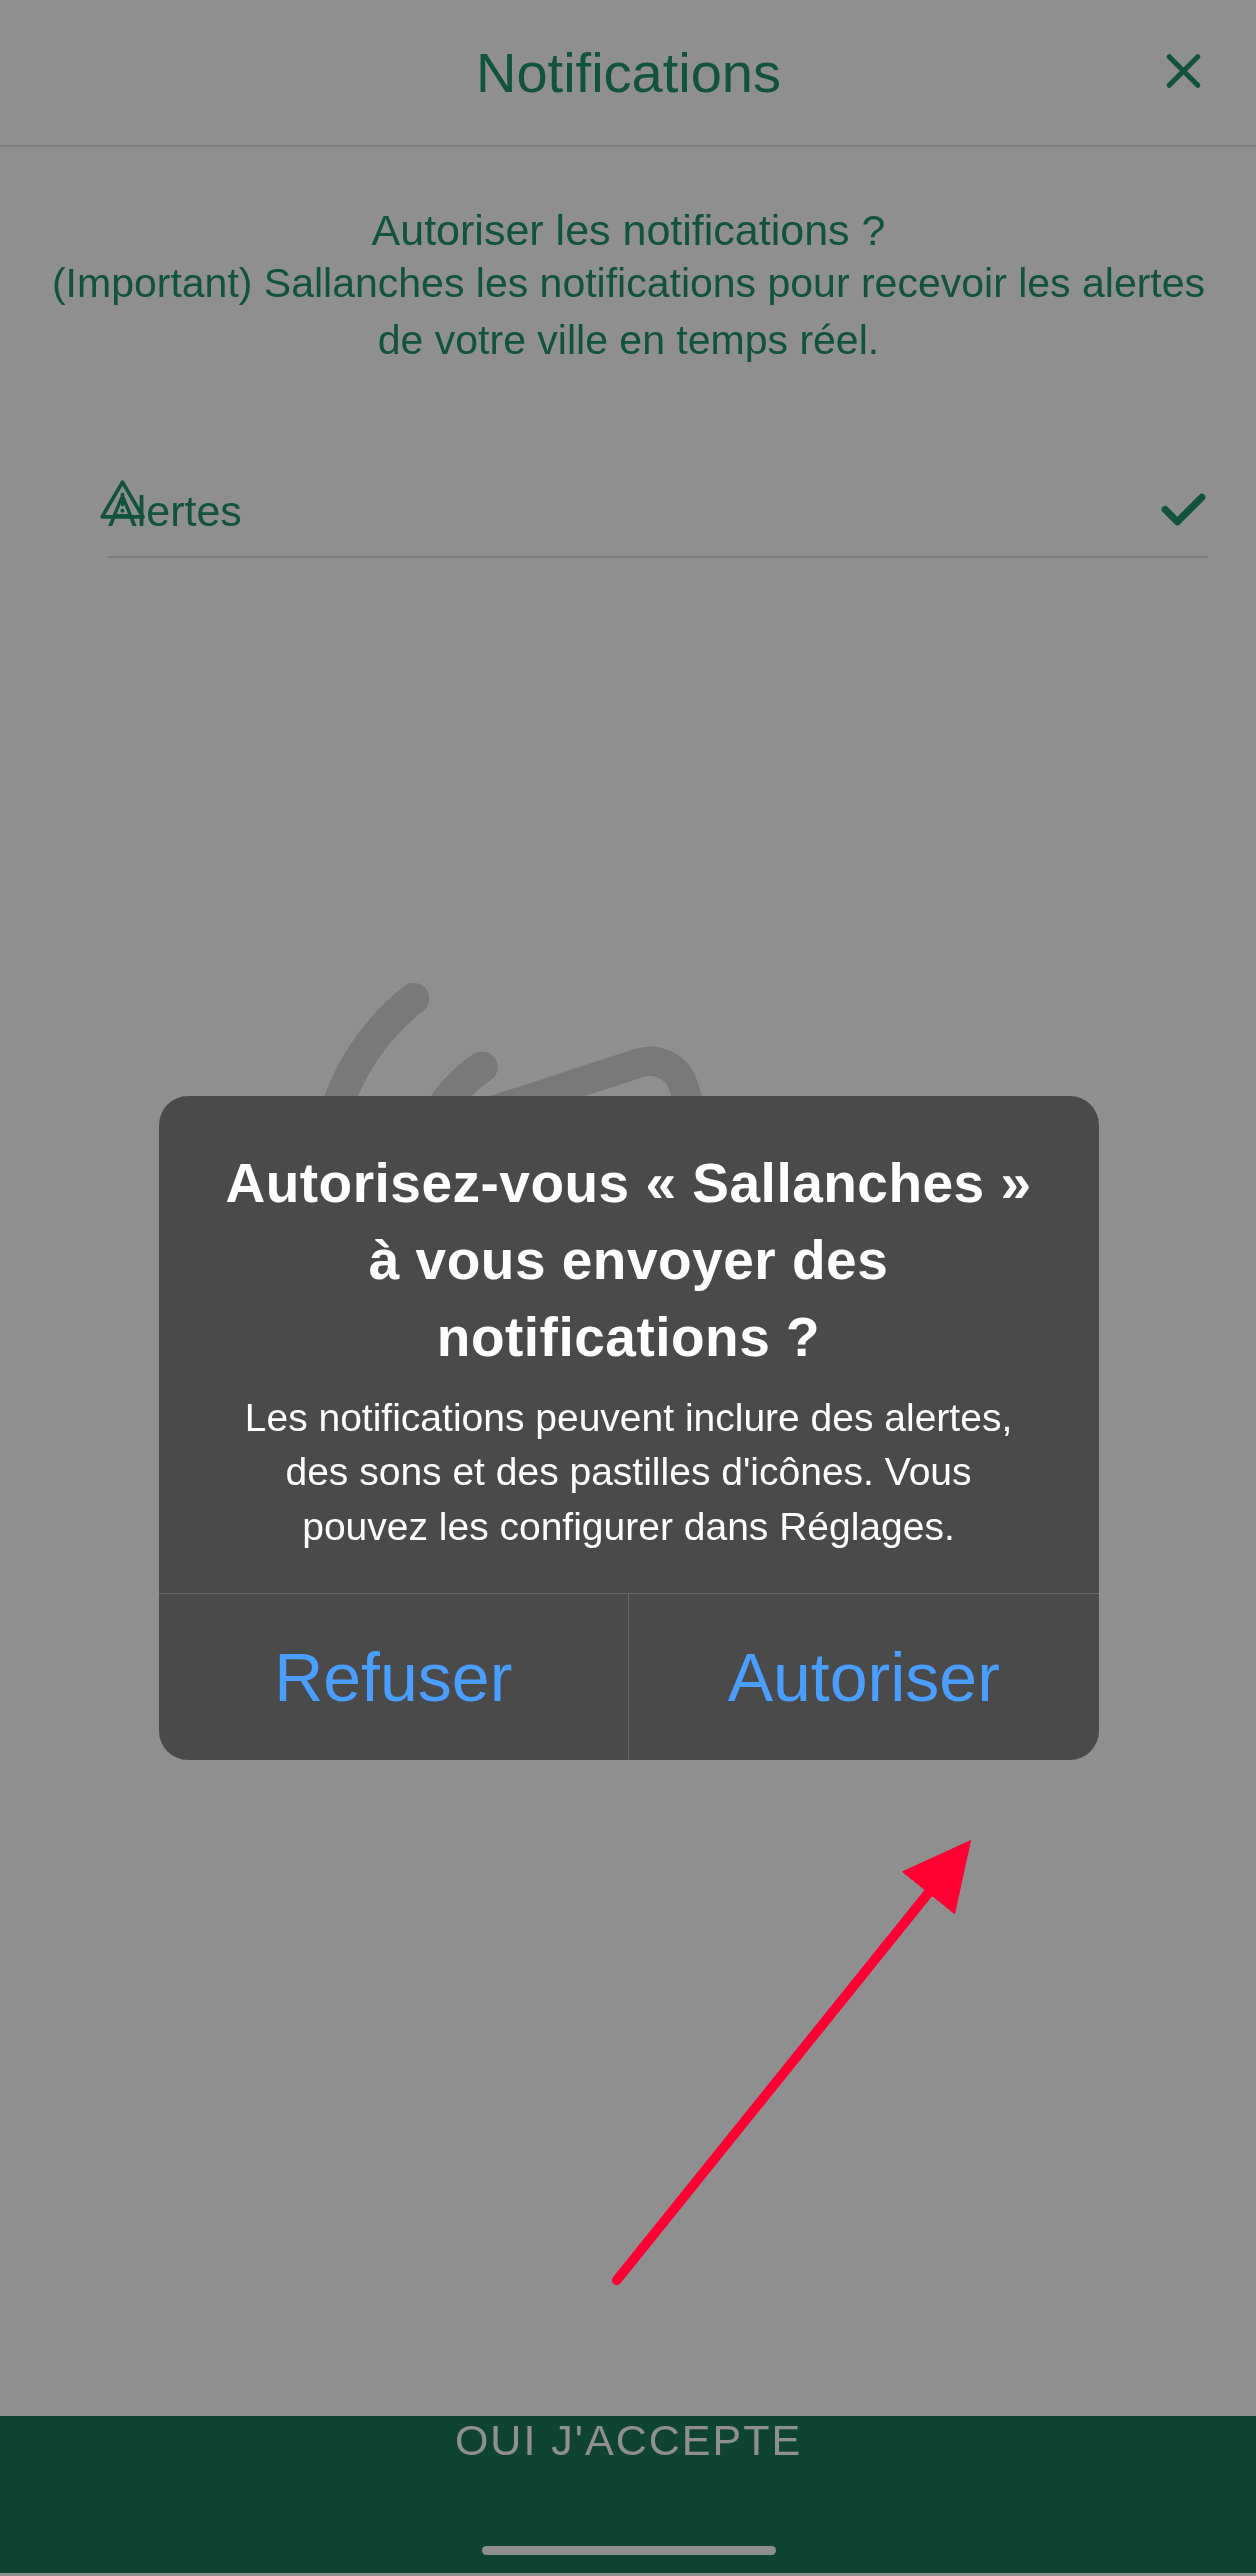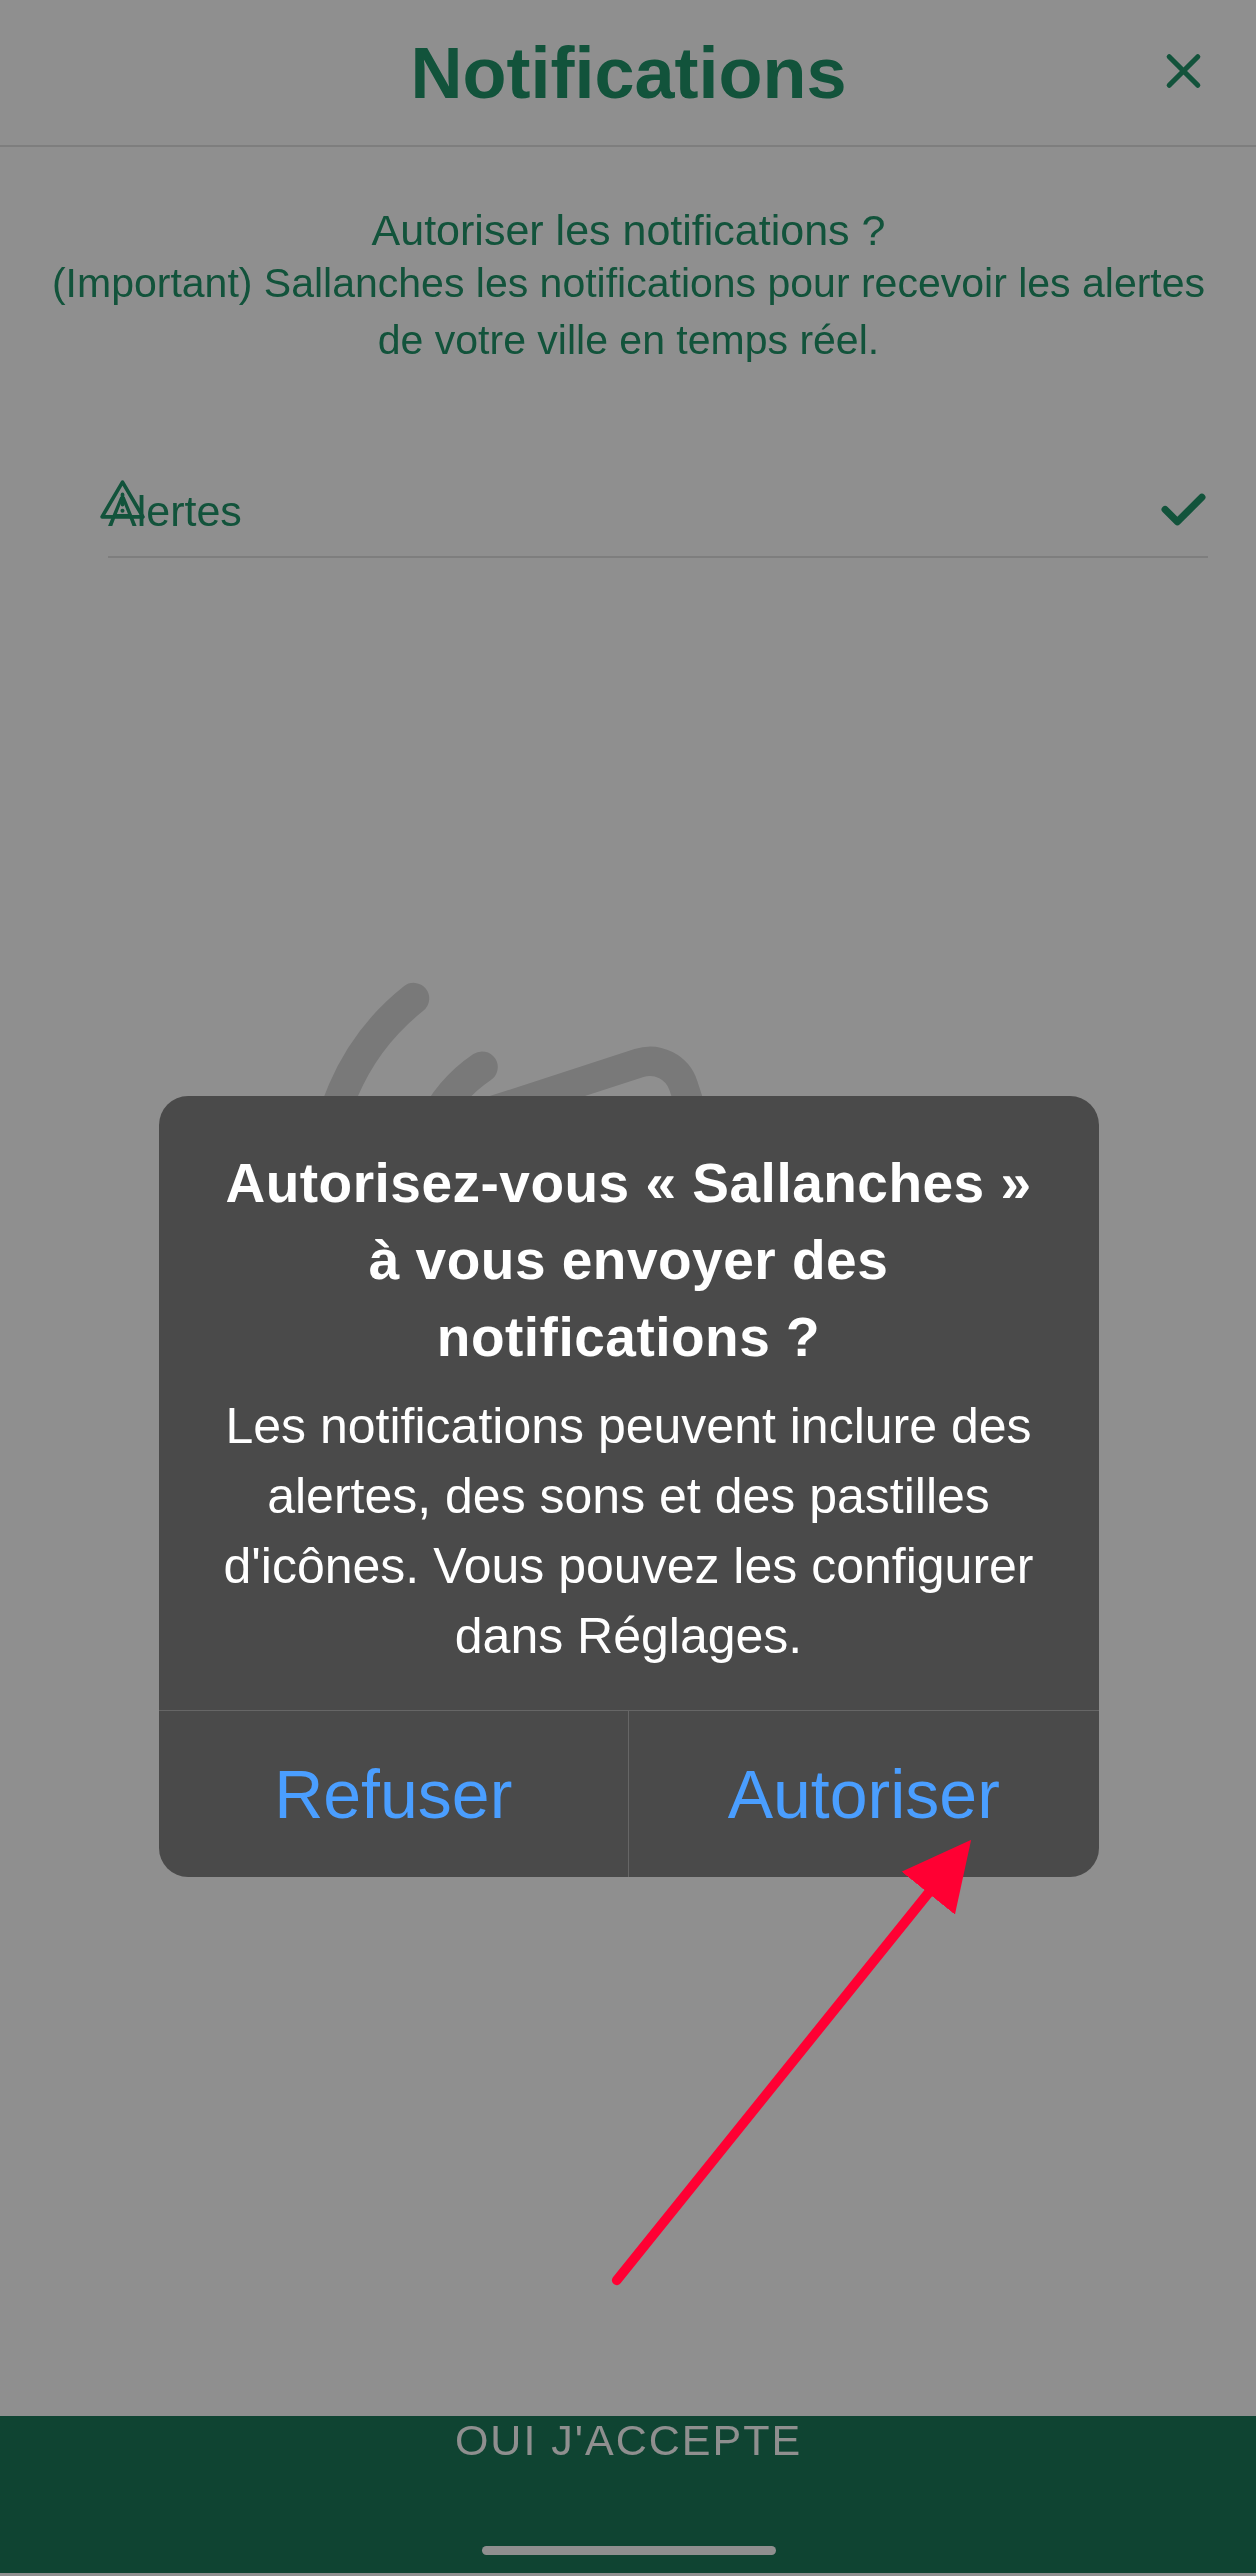--- a/index.html
+++ b/index.html
@@ -21,22 +21,22 @@
       height: 147px;
       border-bottom: 2px solid #e0e0e0;
       display: flex;
       align-items: center;
       justify-content: center;
       position: relative;
     }
     
     .header-title {
       color: #209469;
-      font-size: 72px;
-      font-weight: 700;
+      font-size: 56px;
+      font-weight: 400;
     }
     
     .close-btn {
       position: absolute;
       right: 49px;
       top: 50%;
       transform: translateY(-50%);
       cursor: pointer;
     }
     
@@ -165,21 +165,21 @@
       color: #ffffff;
       font-size: 55px;
       font-weight: 600;
       line-height: 1.4;
       margin-bottom: 14.7px;
       letter-spacing: 0.5px;
     }
     
     .dialog-message {
       color: #ffffff;
-      font-size: 50px;
+      font-size: 39px;
       line-height: 1.4;
     }
     
     .dialog-buttons {
       display: flex;
       border-top: 1px solid #666666;
     }
     
     .dialog-btn {
       flex: 1;

